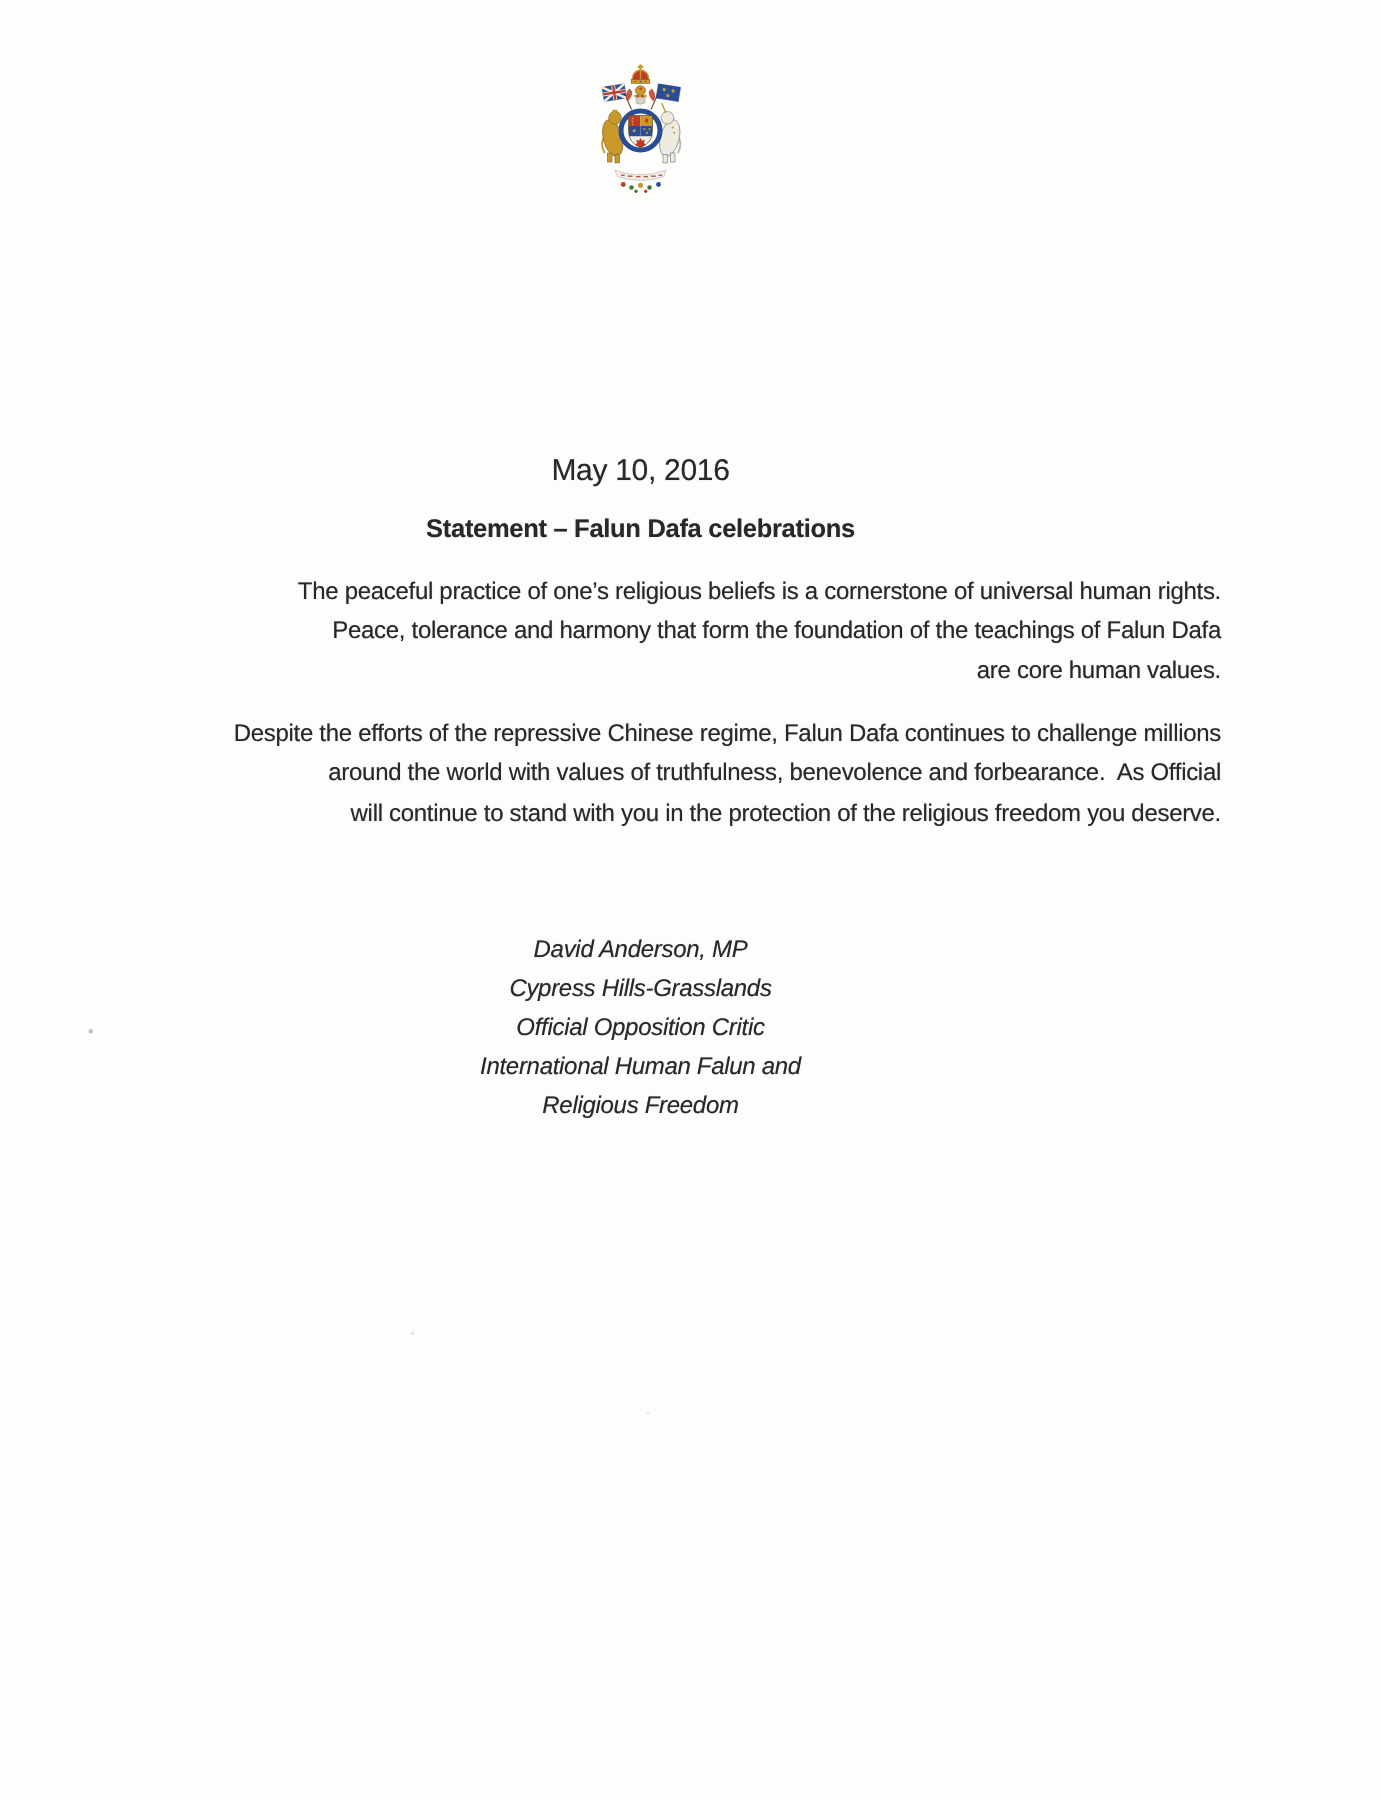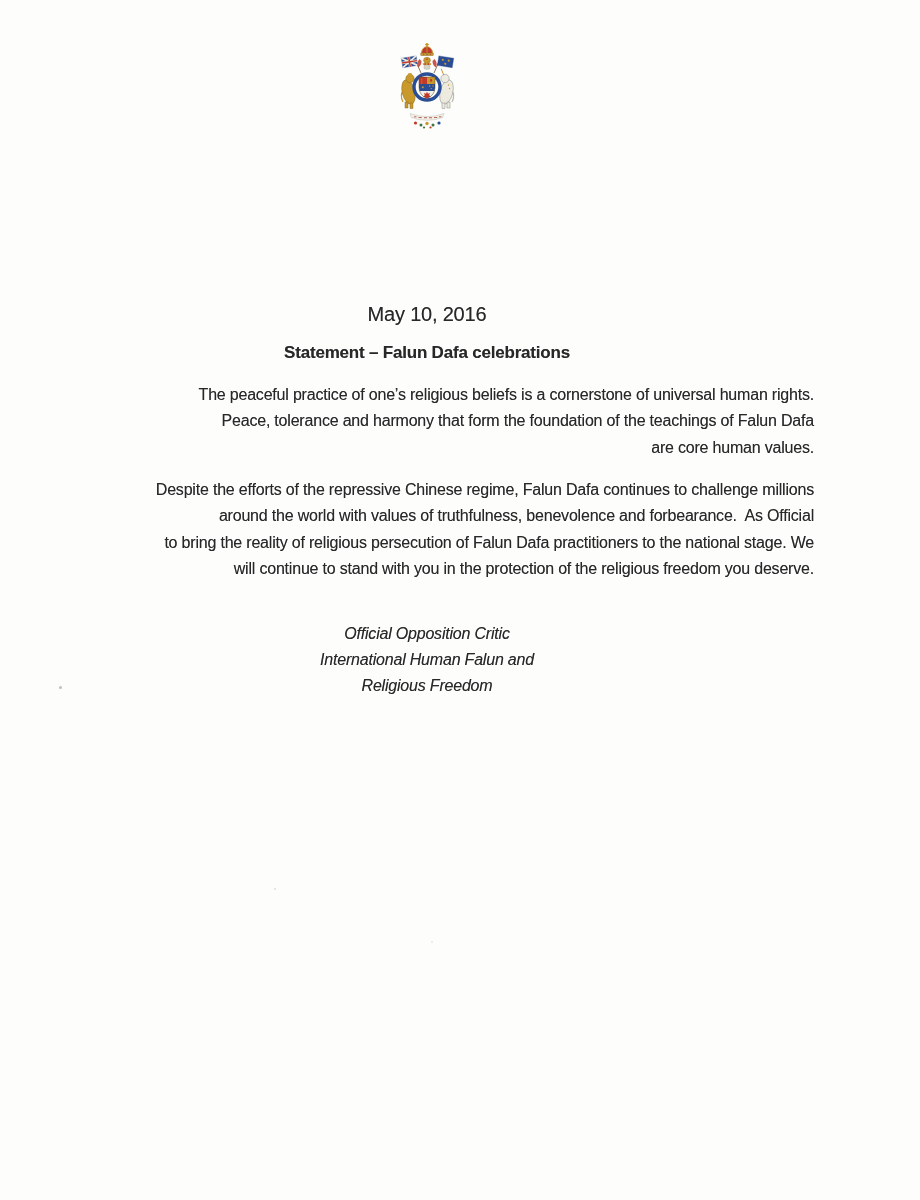--- a/index.html
+++ b/index.html
@@ -165,25 +165,26 @@
 
     <section class="para para-1">
       <div class="line">The peaceful practice of one’s religious beliefs is a cornerstone of universal human rights.</div>
       <div class="line">Peace, tolerance and harmony that form the foundation of the teachings of Falun Dafa</div>
       <div class="line">are core human values.</div>
     </section>
 
     <section class="para para-2">
       <div class="line">Despite the efforts of the repressive Chinese regime, Falun Dafa continues to challenge millions</div>
       <div class="line">around the world with values of truthfulness, benevolence and forbearance.  As Official</div>
-      <div class="line">to bring the reality of religious persecution of Falun Dafa practitioners to the national stage. We</div>
       <div class="line">will continue to stand with you in the protection of the religious freedom you deserve.</div>
     </section>
 
     <section class="signature">
+      <div class="line">David Anderson, MP</div>
+      <div class="line">Cypress Hills-Grasslands</div>
       <div class="line">Official Opposition Critic</div>
       <div class="line">International Human Falun and</div>
       <div class="line">Religious Freedom</div>
     </section>
 
   </main>
 
   <span class="speck speck-1"></span>
   <span class="speck speck-2"></span>
   <span class="speck speck-3"></span>

